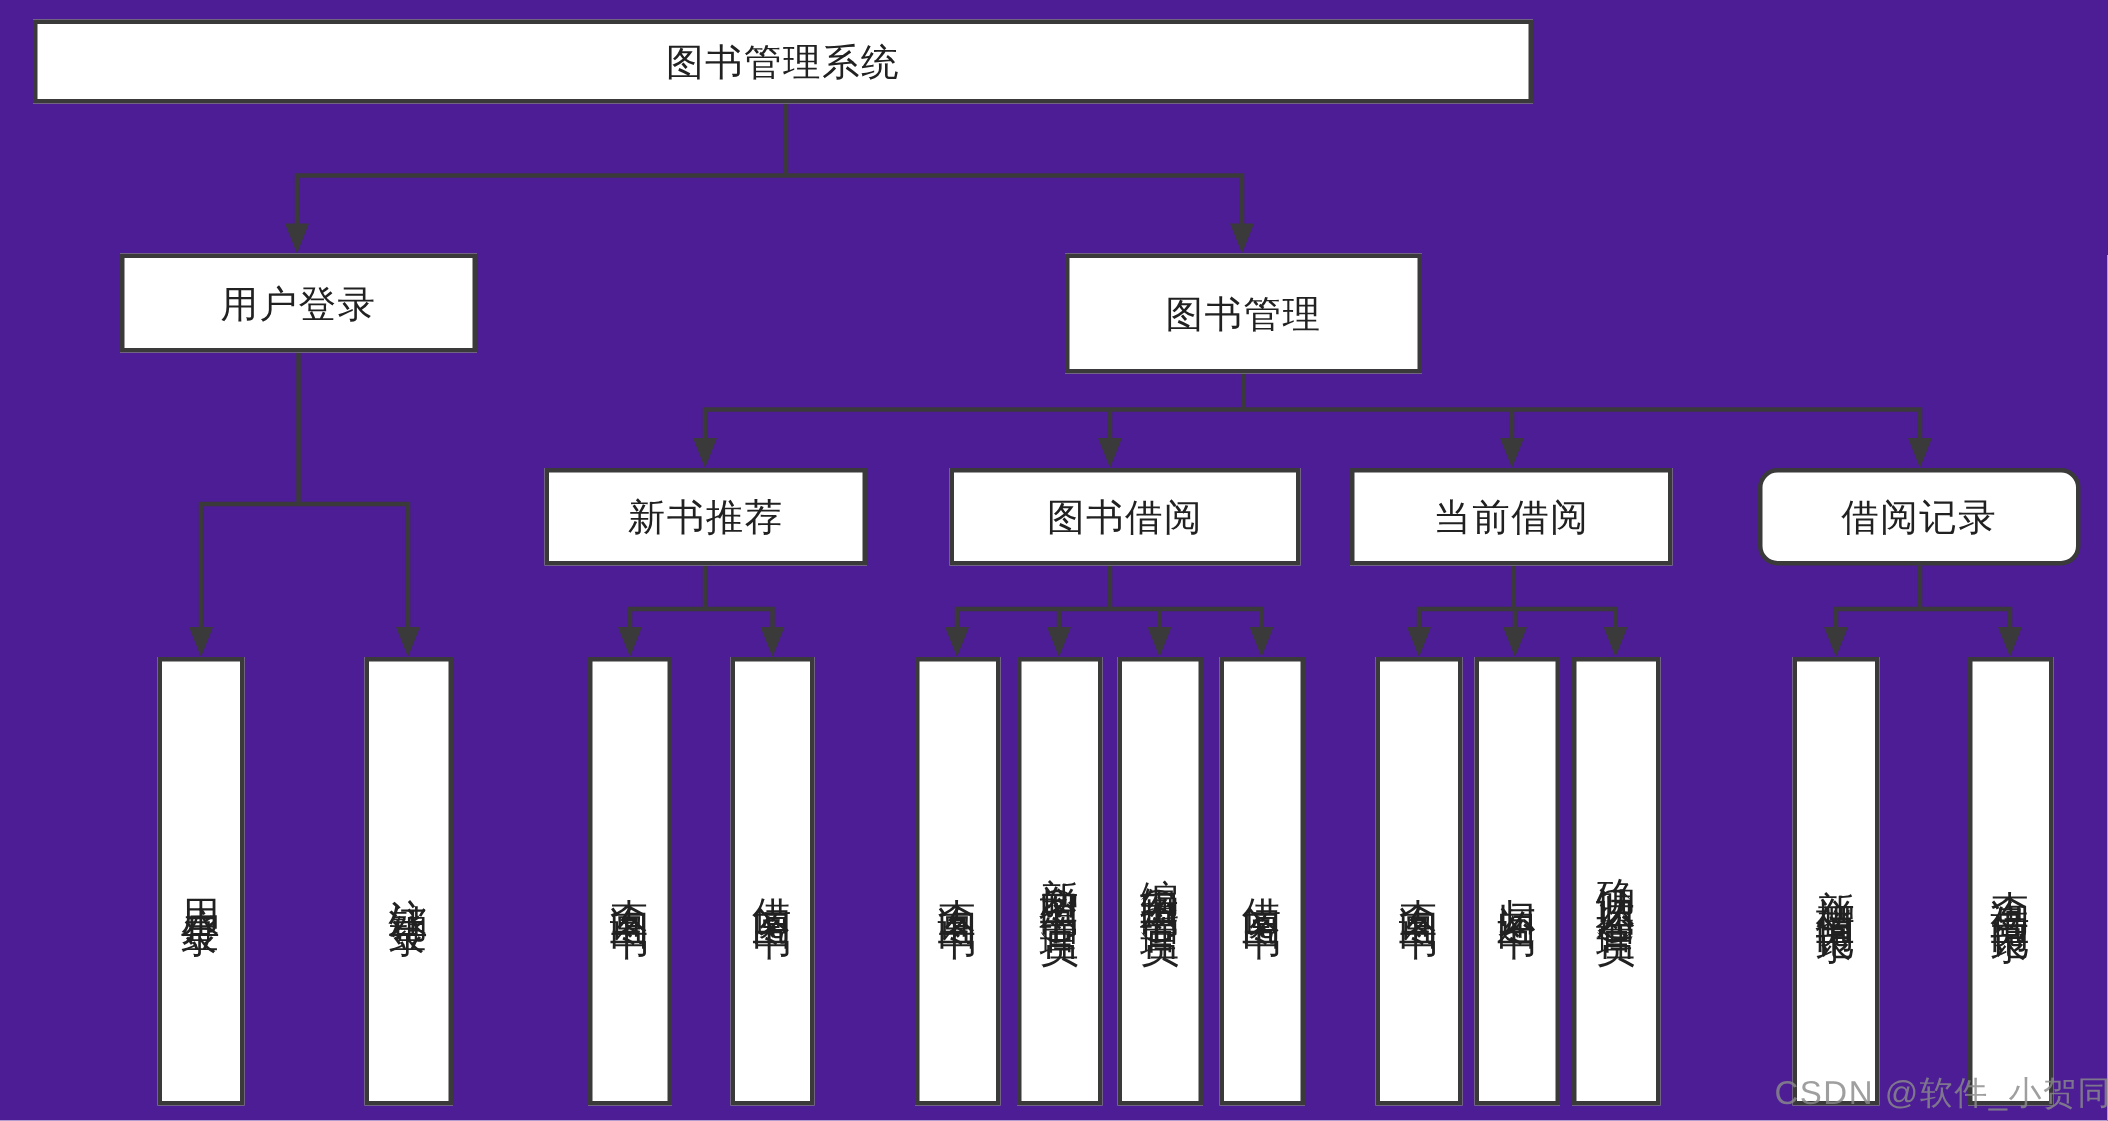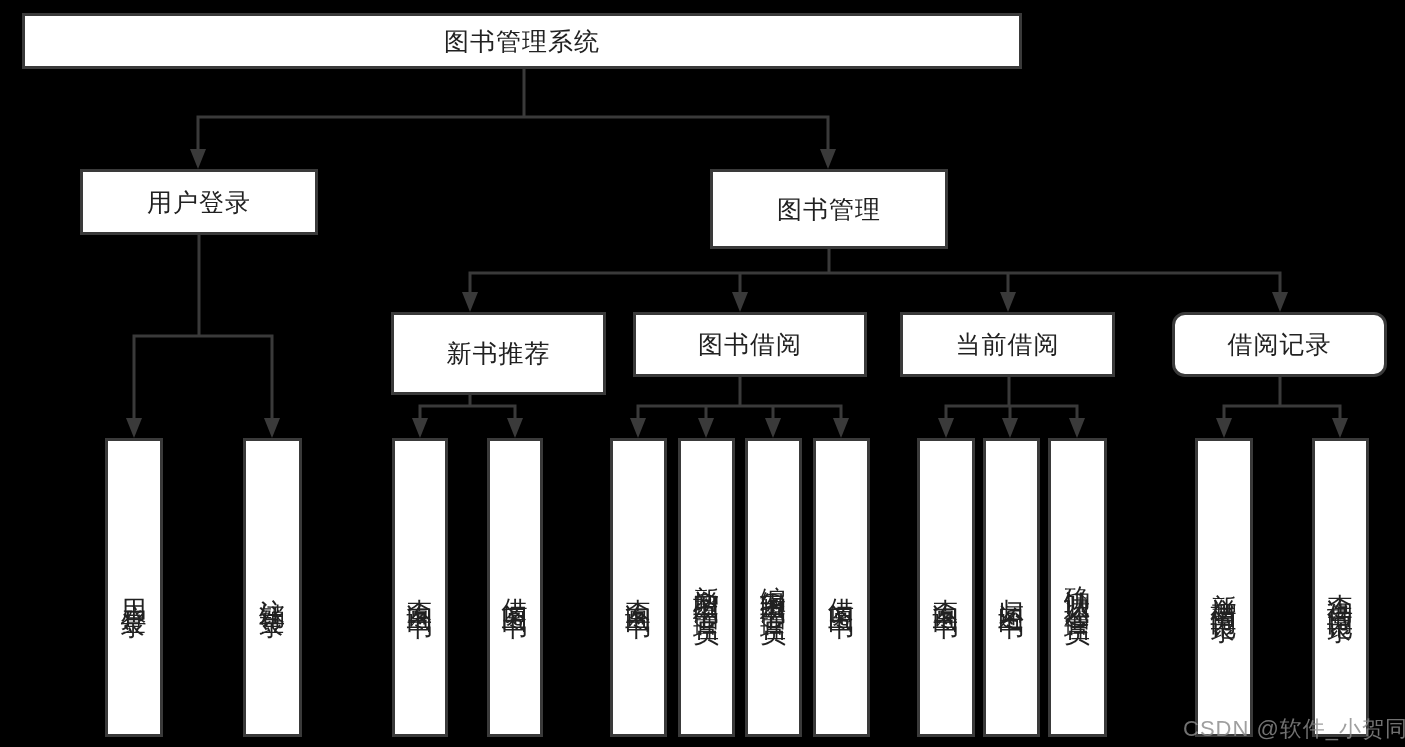--- a/index.html
+++ b/index.html
@@ -1,20 +1,20 @@
 <!DOCTYPE html>
 <html><head>
 <meta charset="utf-8">
 <style>
   html, body { margin: 0; padding: 0; background: #ffffff; }
   #canvas {
     position: relative;
     width: 1405px;
     height: 747px;
-    background: #000000;
+    background: #4c1d95;
     font-family: "Liberation Sans", sans-serif;
     overflow: hidden;
   }
   #connectors {
     position: absolute;
     left: 0; top: 0;
     width: 1405px; height: 747px;
     z-index: 1;
   }
   .node {
@@ -90,21 +90,21 @@
     <span>图书管理系统</span>
   </div>
 
   <div class="node hnode" style="left:80px; top:169px; width:238px; height:66px;">
     <span>用户登录</span>
   </div>
   <div class="node hnode" style="left:710px; top:169px; width:238px; height:80px;">
     <span>图书管理</span>
   </div>
 
-  <div class="node hnode" style="left:363px; top:312px; width:215px; height:83px;margin-left:28px;">
+  <div class="node hnode" style="left:363px; top:312px; width:215px; height:65px;">
     <span>新书推荐</span>
   </div>
   <div class="node hnode" style="left:633px; top:312px; width:234px; height:65px;">
     <span>图书借阅</span>
   </div>
   <div class="node hnode" style="left:900px; top:312px; width:215px; height:65px;text-align:right;">
     <span>当前借阅</span>
   </div>
   <div class="node hnode" style="left:1172px; top:312px; width:215px; height:65px;border-radius:13px;">
     <span>借阅记录</span>

